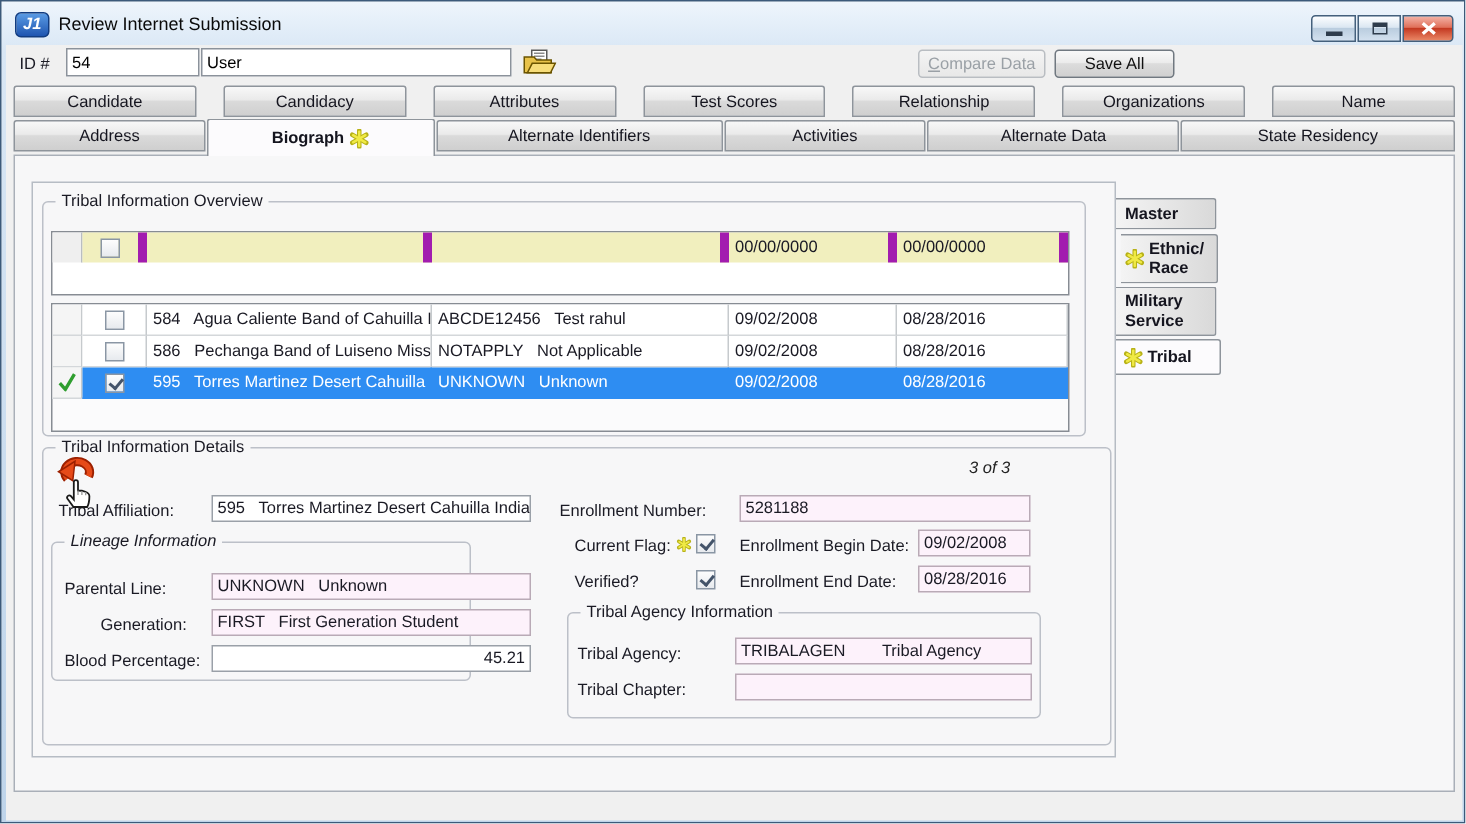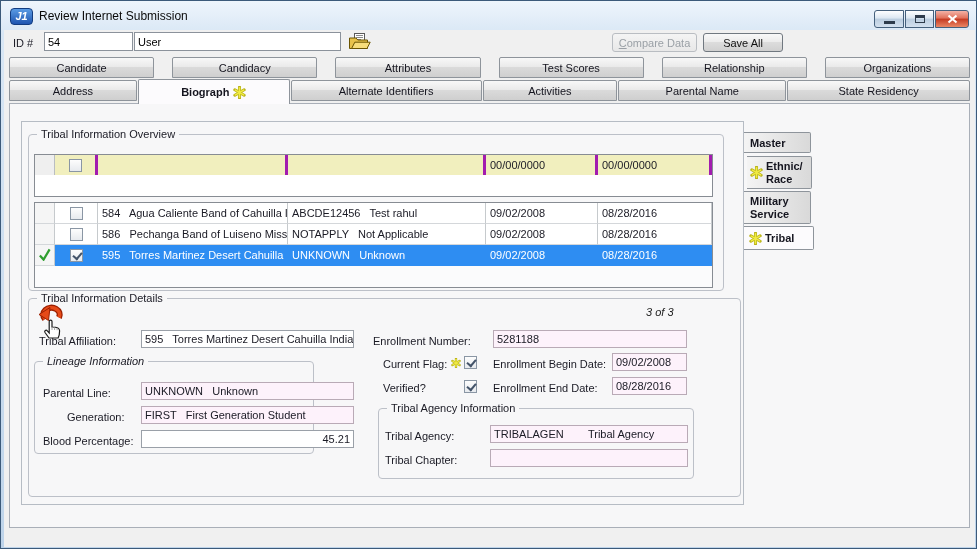--- a/index.html
+++ b/index.html
@@ -84,21 +84,21 @@
   .drow { height:21px; cursor:pointer; }
   .c { overflow:hidden; white-space:pre; line-height:20px; padding-left:4px; }
   .c0 { width:20px; padding-left:0; text-align:center; }
   .c1 { width:43px; display:flex; align-items:center; justify-content:center; padding-left:0; }
   .c2 { width:190px; }
   .c3 { width:198px; }
   .c4 { width:112px; }
   .c5 { flex:1; }
   .hc { background:linear-gradient(#fafafa,#ececec 50%,#dbdbdb);
     border-right:1px solid #9aa0a6; border-bottom:1px solid #9aa0a6; color:#14141e; }
-  .yc { background:var(--new-row-yellow,#f1efbe); border-right:3px solid #a21caf; }
+  .yc { background:var(--new-row-yellow,#f1efbe); border-right:6px solid #a21caf; }
   .yrow .c0 { background:#efefef; border-right:1px solid #b9bdc2; }
   .drow .c { background:#fff; border-right:1px solid #c6cacd; border-bottom:1px solid #d4d7da; }
   .drow .c0 { background:#f5f5f5; }
   .drow.selected .c:not(.c0) { background:var(--selection-blue,#2e8df2); color:#fff; border-color:var(--selection-blue,#2e8df2); }
   .rowcheck { display:none; margin-top:3px; }
   .drow.selected .rowcheck { display:inline-block; }
   
   .cb { position:relative; display:inline-block; width:13px; height:13px;
     border:1px solid #8a96a4; background:linear-gradient(#fdfdfd,#e7eaee); cursor:pointer; }
   .cb.checked::after { content:""; position:absolute; left:2px; top:2px; width:7px; height:4px;
@@ -188,20 +188,23 @@
       </div>
     <div class="tab">
         <span>Test Scores</span>
       </div>
     <div class="tab">
         <span>Relationship</span>
       </div>
     <div class="tab">
         <span>Organizations</span>
       </div>
+    <div class="tab">
+        <span>Name</span>
+      </div>
   </div>
 
   <div class="tabs" id="tabs-row2">
     <div class="tab" style="width:128px">
         <span>Address</span>
       </div>
     <div class="tab active" style="width:152px">
       <span>Biograph</span>
       <svg class="star-svg" viewBox="0 0 12 12">
         <g stroke="#b8b218" stroke-width="2.8" stroke-linecap="round">
@@ -216,21 +219,21 @@
           </g>
       </svg>
     </div>
     <div class="tab" style="width:191px">
         <span>Alternate Identifiers</span>
       </div>
     <div class="tab" style="width:135px">
         <span>Activities</span>
       </div>
     <div class="tab" style="width:168px">
-        <span>Parental Name</span>
+        <span>Alternate Data</span>
       </div>
     <div class="tab" style="width:183px">
         <span>State Residency</span>
       </div>
   </div>
 
   <div class="side-tab" id="tab-master">
       <span>Master</span>
     </div>
   <div class="side-tab" id="tab-ethnic">

